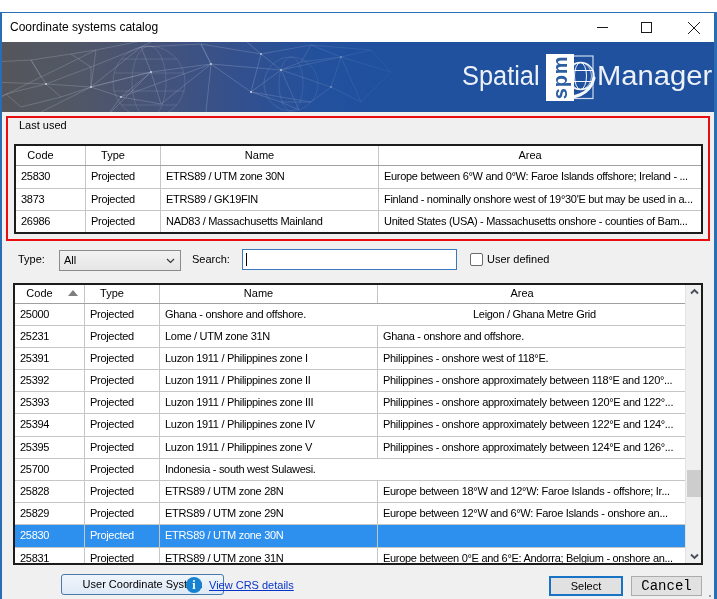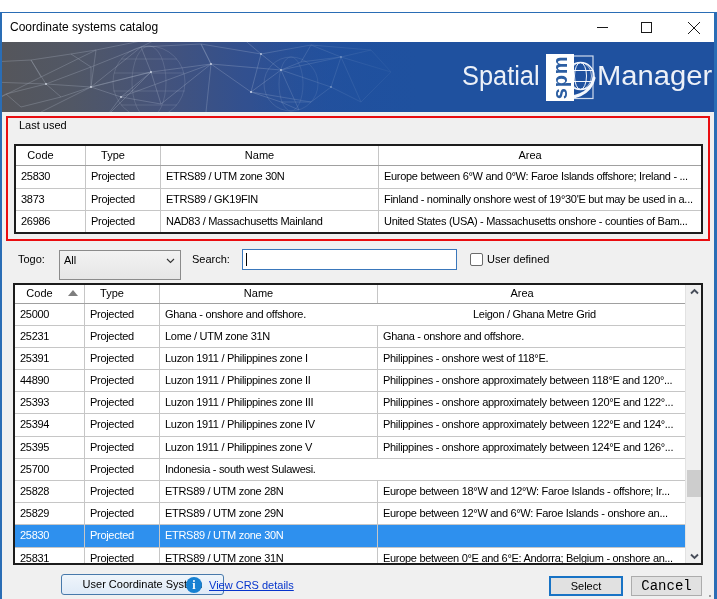--- a/index.html
+++ b/index.html
@@ -44,21 +44,21 @@
   .sel{background:#2e90ee;color:#fff;}
   .sel .cell{color:#fff;}
   
   #sortarrow{left:53px;top:5px;width:0;height:0;border-left:5.5px solid transparent;border-right:5.5px solid transparent;border-bottom:6px solid #7e7e7e;}
   
   #scroll{right:0;top:0;width:15px;height:278px;background:#f0f0f0;border-left:1px solid #e2e2e2;}
   #thumb{left:1px;top:185px;width:14px;height:27px;background:#cdcdcd;}
   
   .lbl{font-size:11px;color:#000;}
   #typelbl{left:18px;top:241px;}
-  #combo{left:59px;top:238px;width:122px;height:30px;background:linear-gradient(#f2f2f2,#e6e6e6);border:1px solid #8b8b8b;box-sizing:border-box;}
+  #combo{left:59px;top:238px;width:122px;height:21px;background:linear-gradient(#f2f2f2,#e6e6e6);border:1px solid #8b8b8b;box-sizing:border-box;}
   #combo span{position:absolute;left:4px;top:0;line-height:19px;font-size:11px;}
   #searchlbl{left:192px;top:241px;}
   #searchbox{left:242px;top:237px;width:215px;height:21px;background:#fff;border:1px solid #3a77bb;box-sizing:border-box;}
   #caret{position:absolute;left:3px;top:3px;width:1px;height:13px;background:#000;}
   #chk{left:470px;top:241px;width:13px;height:13px;background:#fff;border:1px solid #6b6b6b;border-radius:2px;box-sizing:border-box;}
   #chklbl{left:487px;top:241px;}
   
   #ucsbtn{left:13px;top:562px;width:163px;height:21px;background:linear-gradient(#eff5fb,#dfeaf7);border:1px solid #4779ab;border-radius:3px;box-sizing:border-box;text-align:center;line-height:19px;font-size:11px;color:#000;margin-left:48px;}
   #info{left:186px;top:565px;width:16px;height:16px;border-radius:50%;background:#1781d2;color:#fff;text-align:center;font-size:12px;font-weight:bold;line-height:16px;font-family:"Liberation Serif",serif;}
   #crslink{left:209px;top:567px;font-size:11px;color:#0534cc;text-decoration:underline;}
@@ -157,21 +157,21 @@
         <div class="cell c4">Finland - nominally onshore west of 19°30'E but may be used in a...</div>
       </div>
     <div class="row">
         <div class="cell c1">26986</div>
         <div class="cell c2">Projected</div>
         <div class="cell c3">NAD83 / Massachusetts Mainland</div>
         <div class="cell c4">United States (USA) - Massachusetts onshore - counties of Bam...</div>
       </div>
   </div>
 
-  <div class="abs lbl" id="typelbl">Togo:</div>
+  <div class="abs lbl" id="typelbl">Type:</div>
   <div class="abs" id="combo">
       <span>All</span>
       <svg style="position:absolute;right:5px;top:7px;" width="9" height="6" viewBox="0 0 9 6">
         <path d="M1,1 L4.5,4.5 L8,1" fill="none" stroke="#333" stroke-width="1.1"></path>
       </svg>
     </div>
   <div class="abs lbl" id="searchlbl">Search:</div>
   <div class="abs" id="searchbox">
       <div id="caret"></div>
     </div>
@@ -198,21 +198,21 @@
         <div class="cell c3">Lome / UTM zone 31N</div>
         <div class="cell c4">Ghana - onshore and offshore.</div>
       </div>
     <div class="row">
         <div class="cell c1">25391</div>
         <div class="cell c2">Projected</div>
         <div class="cell c3">Luzon 1911 / Philippines zone I</div>
         <div class="cell c4">Philippines - onshore west of 118°E.</div>
       </div>
     <div class="row">
-        <div class="cell c1">44890</div>
+        <div class="cell c1">25392</div>
         <div class="cell c2">Projected</div>
         <div class="cell c3">Luzon 1911 / Philippines zone II</div>
         <div class="cell c4">Philippines - onshore approximately between 118°E and 120°...</div>
       </div>
     <div class="row">
         <div class="cell c1">25393</div>
         <div class="cell c2">Projected</div>
         <div class="cell c3">Luzon 1911 / Philippines zone III</div>
         <div class="cell c4">Philippines - onshore approximately between 120°E and 122°...</div>
       </div>

